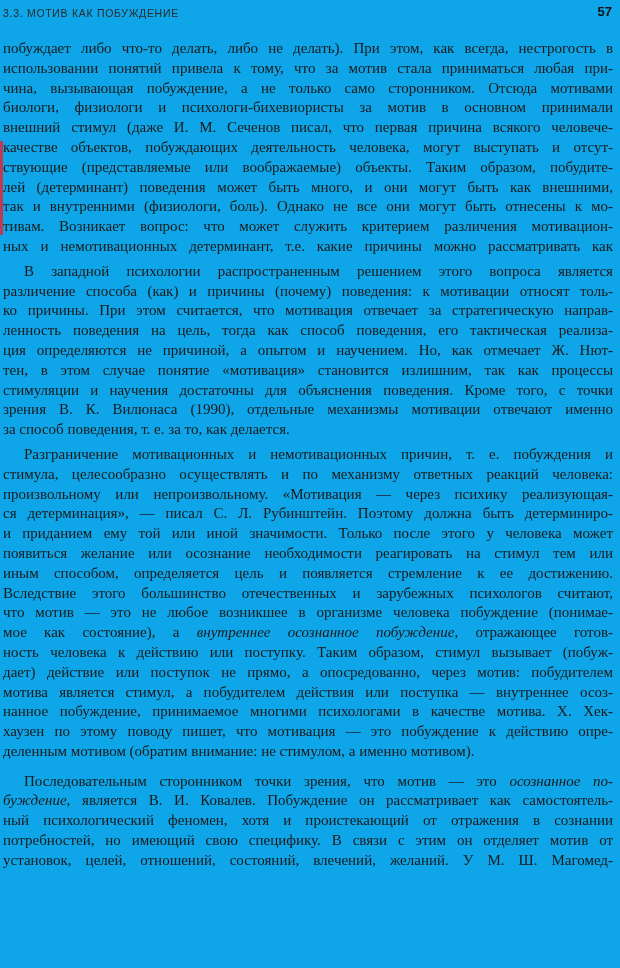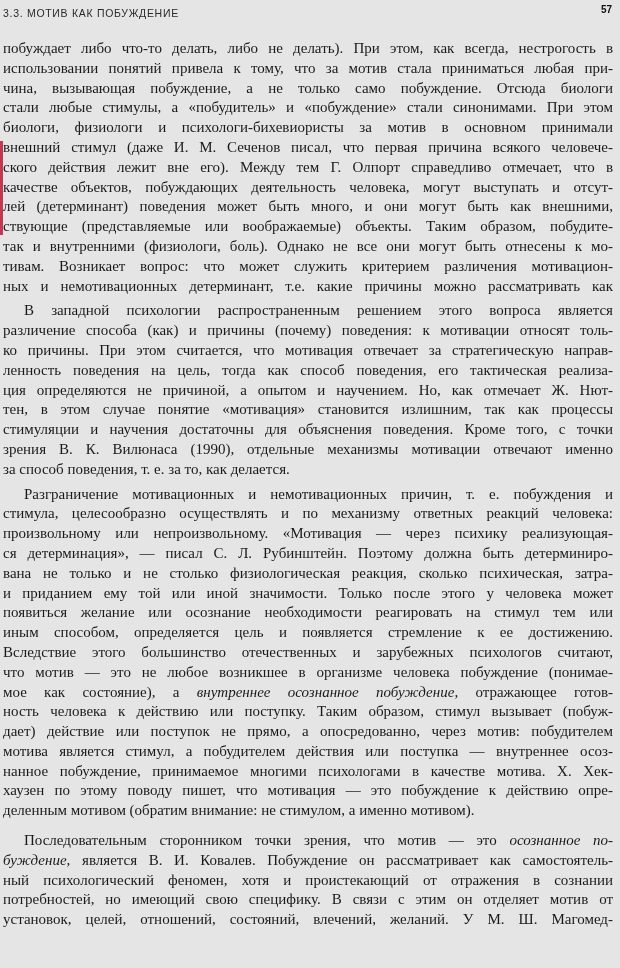--- a/index.html
+++ b/index.html
@@ -1,41 +1,41 @@
 <!DOCTYPE html>
 <html lang="ru"><head>
 <meta charset="utf-8">
 <style>
   html, body { margin: 0; padding: 0; }
   .page {
     position: relative;
     width: 620px;
     height: 968px;
-    background: #e5e5e5;
+    background: #0ea5e9;
     overflow: hidden;
     font-family: "Liberation Serif", serif;
     color: #1a1a1a;
     text-decoration: underline;
   }
   .running-header {
     position: absolute;
     top: 4px; left: 3px; right: 8px;
     display: flex;
     justify-content: space-between;
     align-items: flex-start;
     font-family: "Liberation Sans", sans-serif;
   }
   .running-title {
     font-size: 10.5px;
     letter-spacing: 0.7px;
     color: #2b2b2b;
     padding-top: 3px;
   }
   .page-number {
-    font-size: 10px;
+    font-size: 13px;
     font-weight: bold;
     color: #111;
   }
   .margin-mark {
     position: absolute;
     left: 0; top: 141px;
     width: 3px; height: 94px;
     background: #c0394f;
   }
   .page-body {
@@ -65,49 +65,46 @@
     <span class="running-title">3.3. МОТИВ КАК ПОБУЖДЕНИЕ</span>
     <span class="page-number">57</span>
   </div>
 
   <div class="margin-mark" style="background: rgb(192, 57, 79);"></div>
 
   <div class="page-body">
       <div class="paragraph">
         <div class="line"><span>побуждает либо что-то делать, либо не делать). При этом, как всегда, нестрогость в</span></div>
         <div class="line"><span>использовании понятий привела к тому, что за мотив стала приниматься любая при-</span></div>
-        <div class="line"><span>чина, вызывающая побуждение, а не только само побуждение. Отсюда биологи</span></div>
-        <div class="line"><span>стали любые стимулы, а «побудитель» и «побуждение» стали синонимами. При этом</span></div>
+        <div class="line"><span>чина, вызывающая побуждение, а не только само сторонником. Отсюда мотивами</span></div>
         <div class="line"><span>биологи, физиологи и психологи-бихевиористы за мотив в основном принимали</span></div>
         <div class="line"><span>внешний стимул (даже И. М. Сеченов писал, что первая причина всякого человече-</span></div>
-        <div class="line"><span>ского действия лежит вне его). Между тем Г. Олпорт справедливо отмечает, что в</span></div>
         <div class="line"><span>качестве объектов, побуждающих деятельность человека, могут выступать и отсут-</span></div>
+        <div class="line"><span>ствующие (представляемые или воображаемые) объекты. Таким образом, побудите-</span></div>
         <div class="line"><span>лей (детерминант) поведения может быть много, и они могут быть как внешними,</span></div>
-        <div class="line"><span>ствующие (представляемые или воображаемые) объекты. Таким образом, побудите-</span></div>
         <div class="line"><span>так и внутренними (физиологи, боль). Однако не все они могут быть отнесены к мо-</span></div>
         <div class="line"><span>тивам. Возникает вопрос: что может служить критерием различения мотивацион-</span></div>
         <div class="line"><span>ных и немотивационных детерминант, т.е. какие причины можно рассматривать как</span></div>
       </div>
       <div class="paragraph indent">
         <div class="line"><span>В западной психологии распространенным решением этого вопроса является</span></div>
         <div class="line"><span>различение способа (как) и причины (почему) поведения: к мотивации относят толь-</span></div>
         <div class="line"><span>ко причины. При этом считается, что мотивация отвечает за стратегическую направ-</span></div>
         <div class="line"><span>ленность поведения на цель, тогда как способ поведения, его тактическая реализа-</span></div>
         <div class="line"><span>ция определяются не причиной, а опытом и научением. Но, как отмечает Ж. Нют-</span></div>
         <div class="line"><span>тен, в этом случае понятие «мотивация» становится излишним, так как процессы</span></div>
         <div class="line"><span>стимуляции и научения достаточны для объяснения поведения. Кроме того, с точки</span></div>
         <div class="line"><span>зрения В. К. Вилюнаса (1990), отдельные механизмы мотивации отвечают именно</span></div>
         <div class="line final"><span>за способ поведения, т. е. за то, как делается.</span></div>
       </div>
       <div class="paragraph indent">
         <div class="line"><span>Разграничение мотивационных и немотивационных причин, т. е. побуждения и</span></div>
         <div class="line"><span>стимула, целесообразно осуществлять и по механизму ответных реакций человека:</span></div>
         <div class="line"><span>произвольному или непроизвольному. «Мотивация — через психику реализующая-</span></div>
         <div class="line"><span>ся детерминация», — писал С. Л. Рубинштейн. Поэтому должна быть детерминиро-</span></div>
-        <div class="line"><span>вана не только и не столько физиологическая реакция, сколько психическая, затра-</span></div>
         <div class="line"><span>и приданием ему той или иной значимости. Только после этого у человека может</span></div>
         <div class="line"><span>появиться желание или осознание необходимости реагировать на стимул тем или</span></div>
         <div class="line"><span>иным способом, определяется цель и появляется стремление к ее достижению.</span></div>
         <div class="line"><span>Вследствие этого большинство отечественных и зарубежных психологов считают,</span></div>
         <div class="line"><span>что мотив — это не любое возникшее в организме человека побуждение (понимае-</span></div>
         <div class="line"><span>мое как состояние), а </span><span class="italic">внутреннее осознанное побуждение,</span><span> отражающее готов-</span></div>
         <div class="line"><span>ность человека к действию или поступку. Таким образом, стимул вызывает (побуж-</span></div>
         <div class="line"><span>дает) действие или поступок не прямо, а опосредованно, через мотив: побудителем</span></div>
         <div class="line"><span>мотива является стимул, а побудителем действия или поступка — внутреннее осоз-</span></div>
         <div class="line"><span>нанное побуждение, принимаемое многими психологами в качестве мотива. Х. Хек-</span></div>

